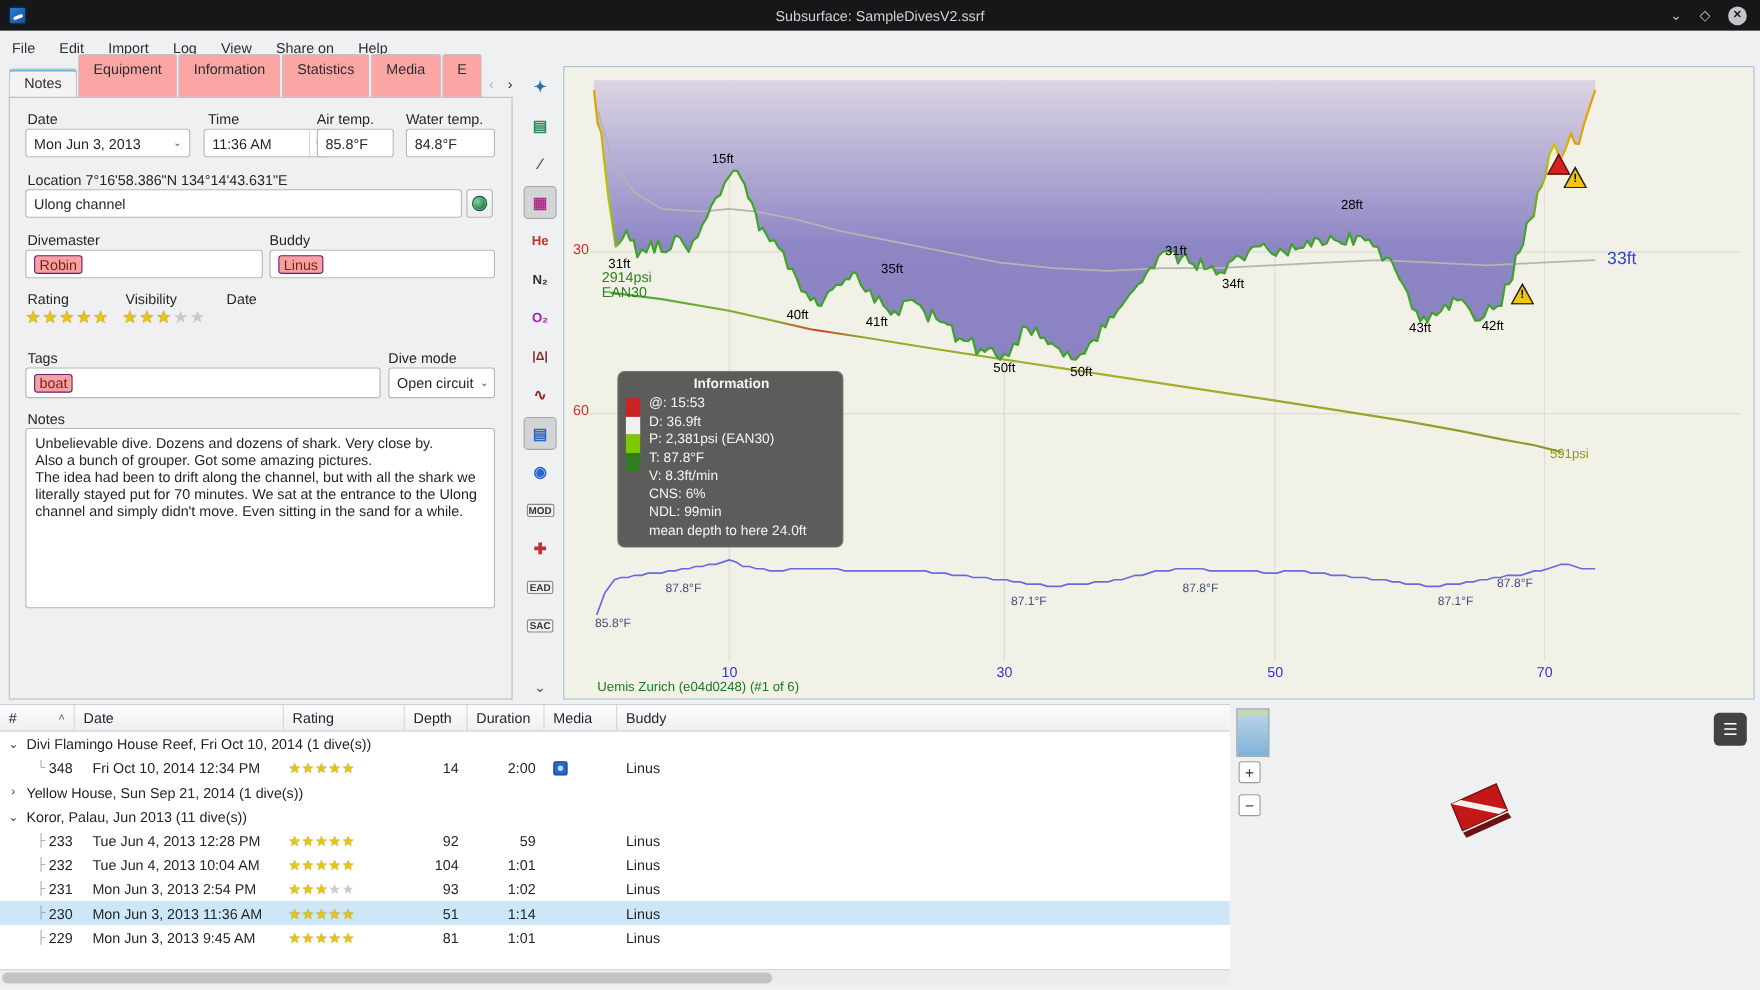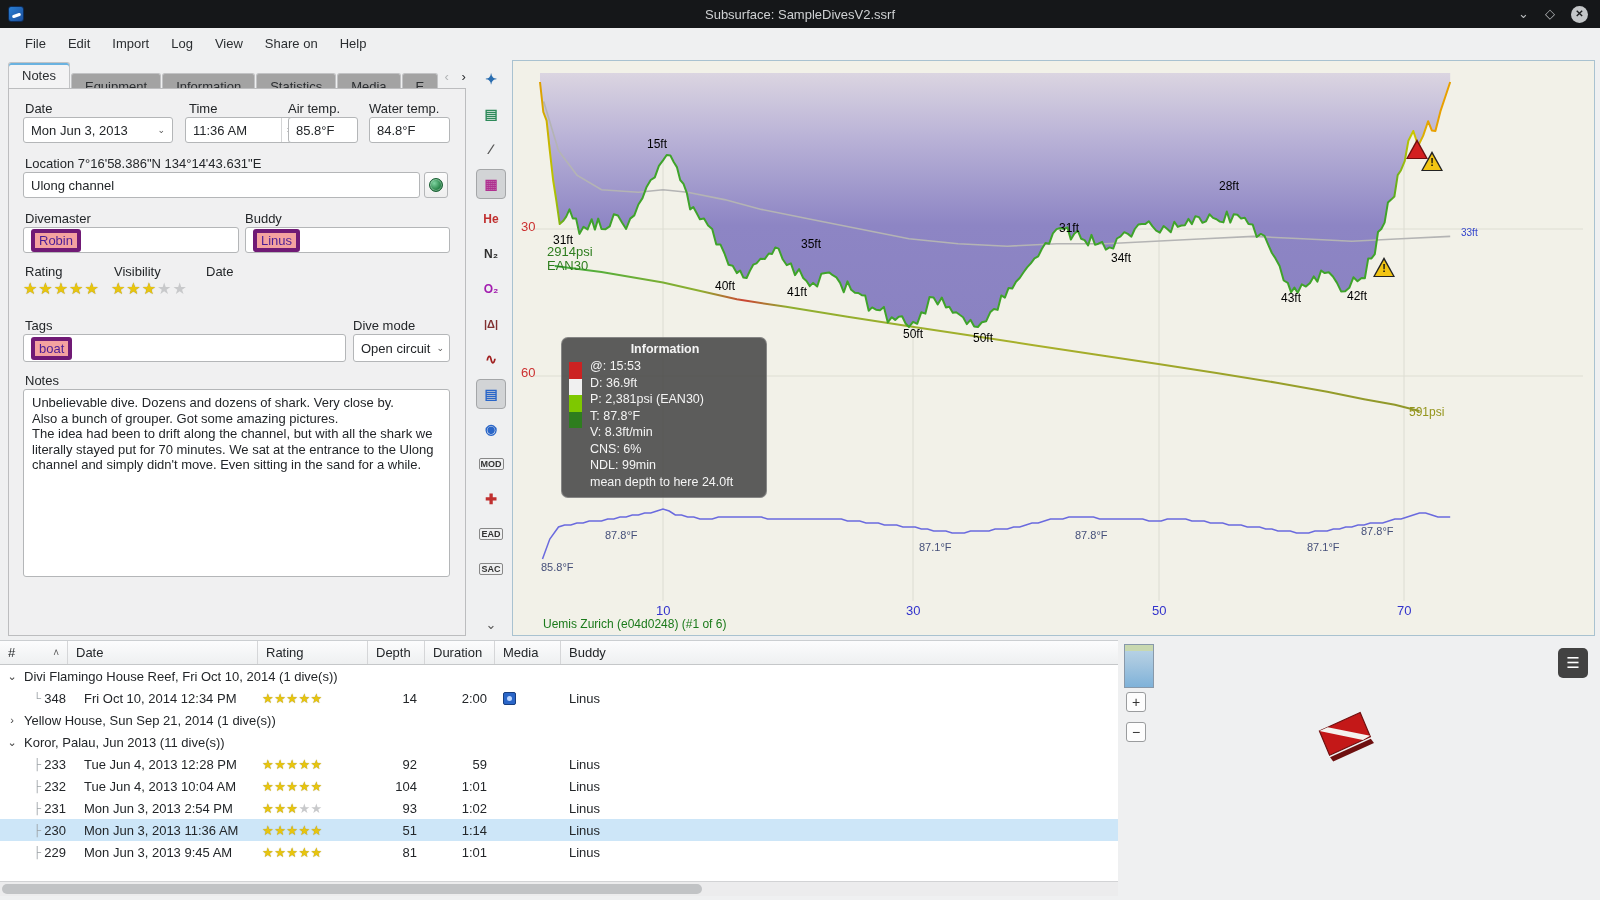--- a/index.html
+++ b/index.html
@@ -7,36 +7,36 @@
   body{background:#eff0f1;font-family:"Liberation Sans",sans-serif;font-size:13px;color:#232629;position:relative}
   
   .titlebar{position:absolute;left:0;top:0;width:1600px;height:28px;background:#151719;display:flex;align-items:center;color:#c9cbcd}
   .appicon{width:16px;height:16px;margin-left:8px;border-radius:3px;background:linear-gradient(135deg,#2a7fd4 0%,#1b4f9b 100%);border:1px solid #0d2c57;position:relative}
   .appicon::after{content:"";position:absolute;left:3px;top:7px;width:9px;height:3px;background:#fff;border-radius:2px;transform:rotate(-20deg)}
   .wtitle{position:absolute;left:0;right:0;text-align:center;font-size:13px;color:#cfd1d3}
   .wincontrols{margin-left:auto;display:flex;align-items:center;gap:16px;margin-right:12px;z-index:2}
   .winbtn{color:#b9bcbe;font-size:13px;line-height:16px;cursor:default}
   .winbtn.close{width:17px;height:17px;border-radius:50%;background:#c3c6c8;color:#1b1d1f;font-size:10px;display:flex;align-items:center;justify-content:center;font-weight:bold}
   
-  .menubar{position:absolute;left:0;top:28px;width:1600px;height:30px;background:#eff0f1;display:flex;align-items:center;padding-left:14px}
+  .menubar{position:absolute;left:0;top:28px;width:1600px;height:30px;background:#eff0f1;display:flex;align-items:center;padding-left:0}
   .menu-item{padding:6px 11px;font-size:13px;color:#2b2e31}
   
   .leftcol{position:absolute;left:8px;top:62px;width:458px;height:574px}
   .tabbar{position:absolute;left:0;top:0;right:0;height:27px;display:flex;align-items:flex-end}
-  .tab{height:16px;padding:5px 13px 4px;background:#a3a3a3;border:1px solid #c2c3c5;border-bottom:none;border-radius:3px 3px 0 0;margin-right:1px;font-size:13px;color:#2b2e31;white-space:nowrap}
+  .tab{height:40px;padding:5px 13px 4px;background:#fca5a5;border:1px solid #c2c3c5;border-bottom:none;border-radius:3px 3px 0 0;margin-right:1px;font-size:13px;color:#2b2e31;white-space:nowrap}
   .tab.active{background:#f3f3f4;height:27px;box-shadow:inset 0 2px 0 #6ab2e0}
   .tabarrows{margin-left:auto;display:flex;gap:2px;align-items:center;padding-bottom:4px}
   .tabarrow{width:15px;height:18px;display:flex;align-items:center;justify-content:center;font-size:13px;color:#2b2e31}
   .tabarrow.disabled{color:#b2b4b6}
   .tabpage{position:absolute;left:0;top:26px;right:0;bottom:0;background:#f0f0f1;border:1px solid #bcbdbf}
   .fl{position:absolute;font-size:13px;color:#232629;white-space:nowrap}
   .input{position:absolute;height:26px;background:#fff;border:1px solid #b4b6b8;border-radius:3px;display:flex;align-items:center;padding:0 7px;font-size:13px;white-space:nowrap}
   .combo-arrow{margin-left:auto;color:#555;font-size:9px;padding-left:6px}
   .spin{margin-left:auto;display:flex;flex-direction:column;font-size:7px;color:#555;line-height:6px;border-left:1px solid #d4d5d6;padding-left:4px;height:100%;justify-content:center}
-  .chip{background:#f4a2a0;border:4px solid #701a75;border-radius:3px;padding:0 4px;color:#4c1d95}
+  .chip{background:#f4a2a0;border:1px solid #701a75;border-radius:3px;padding:0 4px;color:#7f1d1d}
   .stars{position:absolute;font-size:16px;letter-spacing:1px}
   .star-on{color:#e8c50e;text-shadow:0 0 1px #8a7a20}
   .star-off{color:#c8c9cb}
   .notes-area{position:absolute;background:#fff;border:1px solid #b4b6b8;border-radius:3px;padding:5px 8px;font-size:13px;line-height:15.5px;white-space:pre-wrap;overflow:hidden}
   .globe-btn{position:absolute;width:24px;height:26px;border:1px solid #b4b6b8;border-radius:3px;background:linear-gradient(#fdfdfd,#eee);display:flex;align-items:center;justify-content:center}
   .globe{width:14px;height:14px;border-radius:50%;background:radial-gradient(circle at 35% 35%,#7fd4a0,#1e7a3e 70%);border:1px solid #145c2e;box-shadow:inset 0 0 0 1px rgba(255,255,255,.35)}
   
   .toolcol{position:absolute;left:470px;top:62px;width:42px;height:574px;display:flex;flex-direction:column;align-items:center;gap:5px;padding-top:2px}
   .ticon{width:30px;height:30px;border-radius:4px;display:flex;align-items:center;justify-content:center;font-size:14px;font-weight:bold;border:1px solid transparent}
   .ticon.pressed{background:#d2d4d6;border:1px solid #a4a6a8}
@@ -49,21 +49,21 @@
   
   .profile{position:absolute;left:512px;top:60px;width:1083px;height:576px;background:#f2f1e8;border:1px solid #a9c2d0}
   .profile svg{position:absolute;left:0;top:0}
   .pl{position:absolute;font-size:12px;white-space:nowrap;z-index:2}
   .pl-depth{color:#000000}
   .pl-ytick{color:#cc3030;font-size:13px}
   .pl-xtick{color:#3333cc;font-size:13px}
   .pl-temp{color:#46507a;font-size:11px}
   .pl-press-start{color:#2e7d1e;font-size:13px;line-height:14px}
   .pl-press-end{color:#95951c}
-  .pl-avg{color:#3344cc;font-size:10px}
+  .pl-avg{color:#3344cc;font-size:16px}
   .pl-computer{color:#1b7a1b}
   .tooltip{position:absolute;left:48px;top:276px;width:206px;background:rgba(66,66,66,.85);border:1px solid rgba(255,255,255,.25);border-radius:7px;color:#f4f4f4;padding:4px 8px 7px 28px;z-index:3}
   .tooltip .tt-title{text-align:center;font-weight:bold;font-size:12.5px;margin-bottom:2px;margin-left:-18px}
   .tooltip .tt-line{font-size:12.5px;line-height:16.5px}
   .tt-strip{position:absolute;left:7px;top:24px;width:13px;height:66px;display:flex;flex-direction:column}
   .tt-strip div{flex:1}
   .warn{position:absolute;width:22px;height:20px;z-index:4}
   .warn .w-out{position:absolute;left:0;top:0;width:22px;height:20px;clip-path:polygon(50% 0,100% 100%,0 100%);background:#222}
   .warn .w-in{position:absolute;left:2px;top:3px;width:18px;height:16px;clip-path:polygon(50% 0,100% 100%,0 100%);background:#f2c513}
   .warn .w-ex{position:absolute;left:0;top:5px;width:22px;text-align:center;font-size:11px;font-weight:bold;color:#111;z-index:2}
@@ -190,21 +190,21 @@
     <span class="fl" style="left:344px;top:229px">Dive mode</span>
     <div class="input" style="left:14px;top:245px;width:323px;height:28px">
       <span class="chip">boat</span>
     </div>
     <div class="input" style="left:344px;top:245px;width:97px;height:28px">
       <span>Open circuit</span>
       <span class="combo-arrow">⌄</span>
     </div>
 
     <span class="fl" style="left:16px;top:284px">Notes</span>
-    <div class="notes-area" style="left:14px;top:300px;width:427px;height:188px">Unbelievable dive. Dozens and dozens of shark. Very close by.
+    <div class="notes-area" style="left:14px;top:300px;width:427px;height:164px">Unbelievable dive. Dozens and dozens of shark. Very close by.
 Also a bunch of grouper. Got some amazing pictures.
 The idea had been to drift along the channel, but with all the shark we literally stayed put for 70 minutes. We sat at the entrance to the Ulong channel and simply didn't move. Even sitting in the sand for a while.</div>
   </div>
 </div>
 
 <div class="toolcol">
   <span class="ticon ic-dc">✦</span>
   <span class="ticon ic-pic">▤</span>
   <span class="ticon ic-ruler">∕</span>
   <span class="ticon ic-ceil pressed">▦</span>

